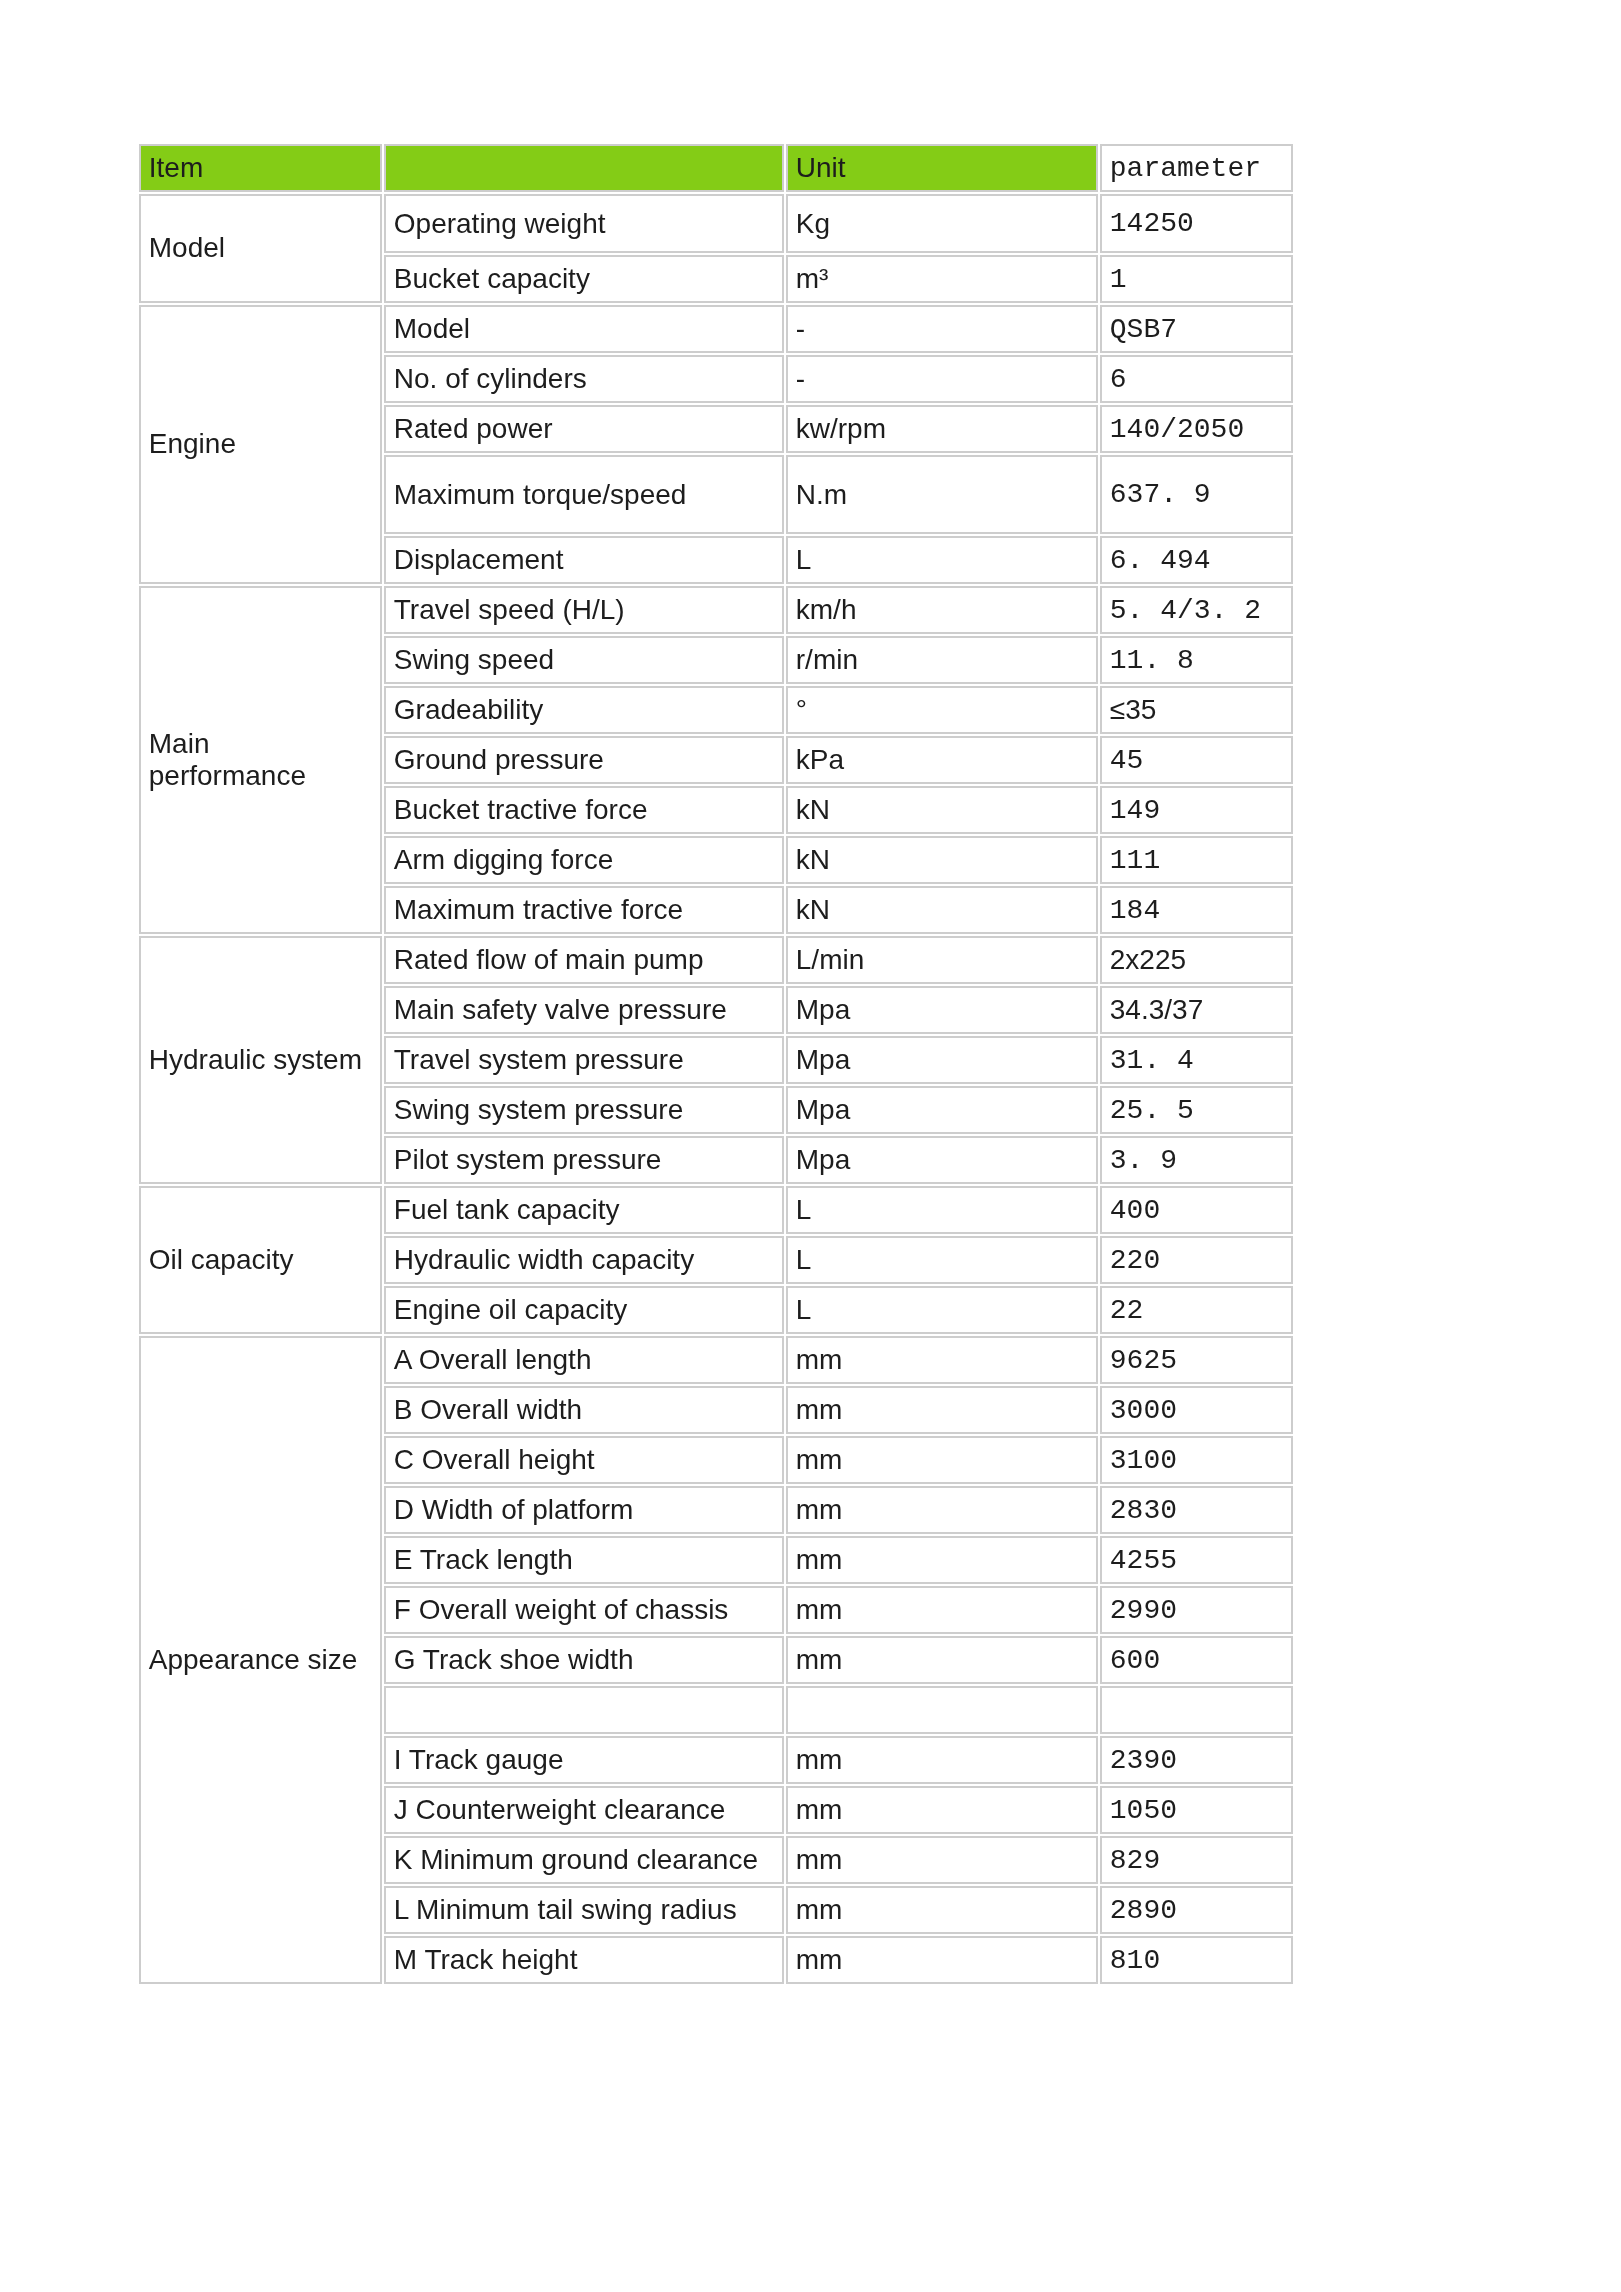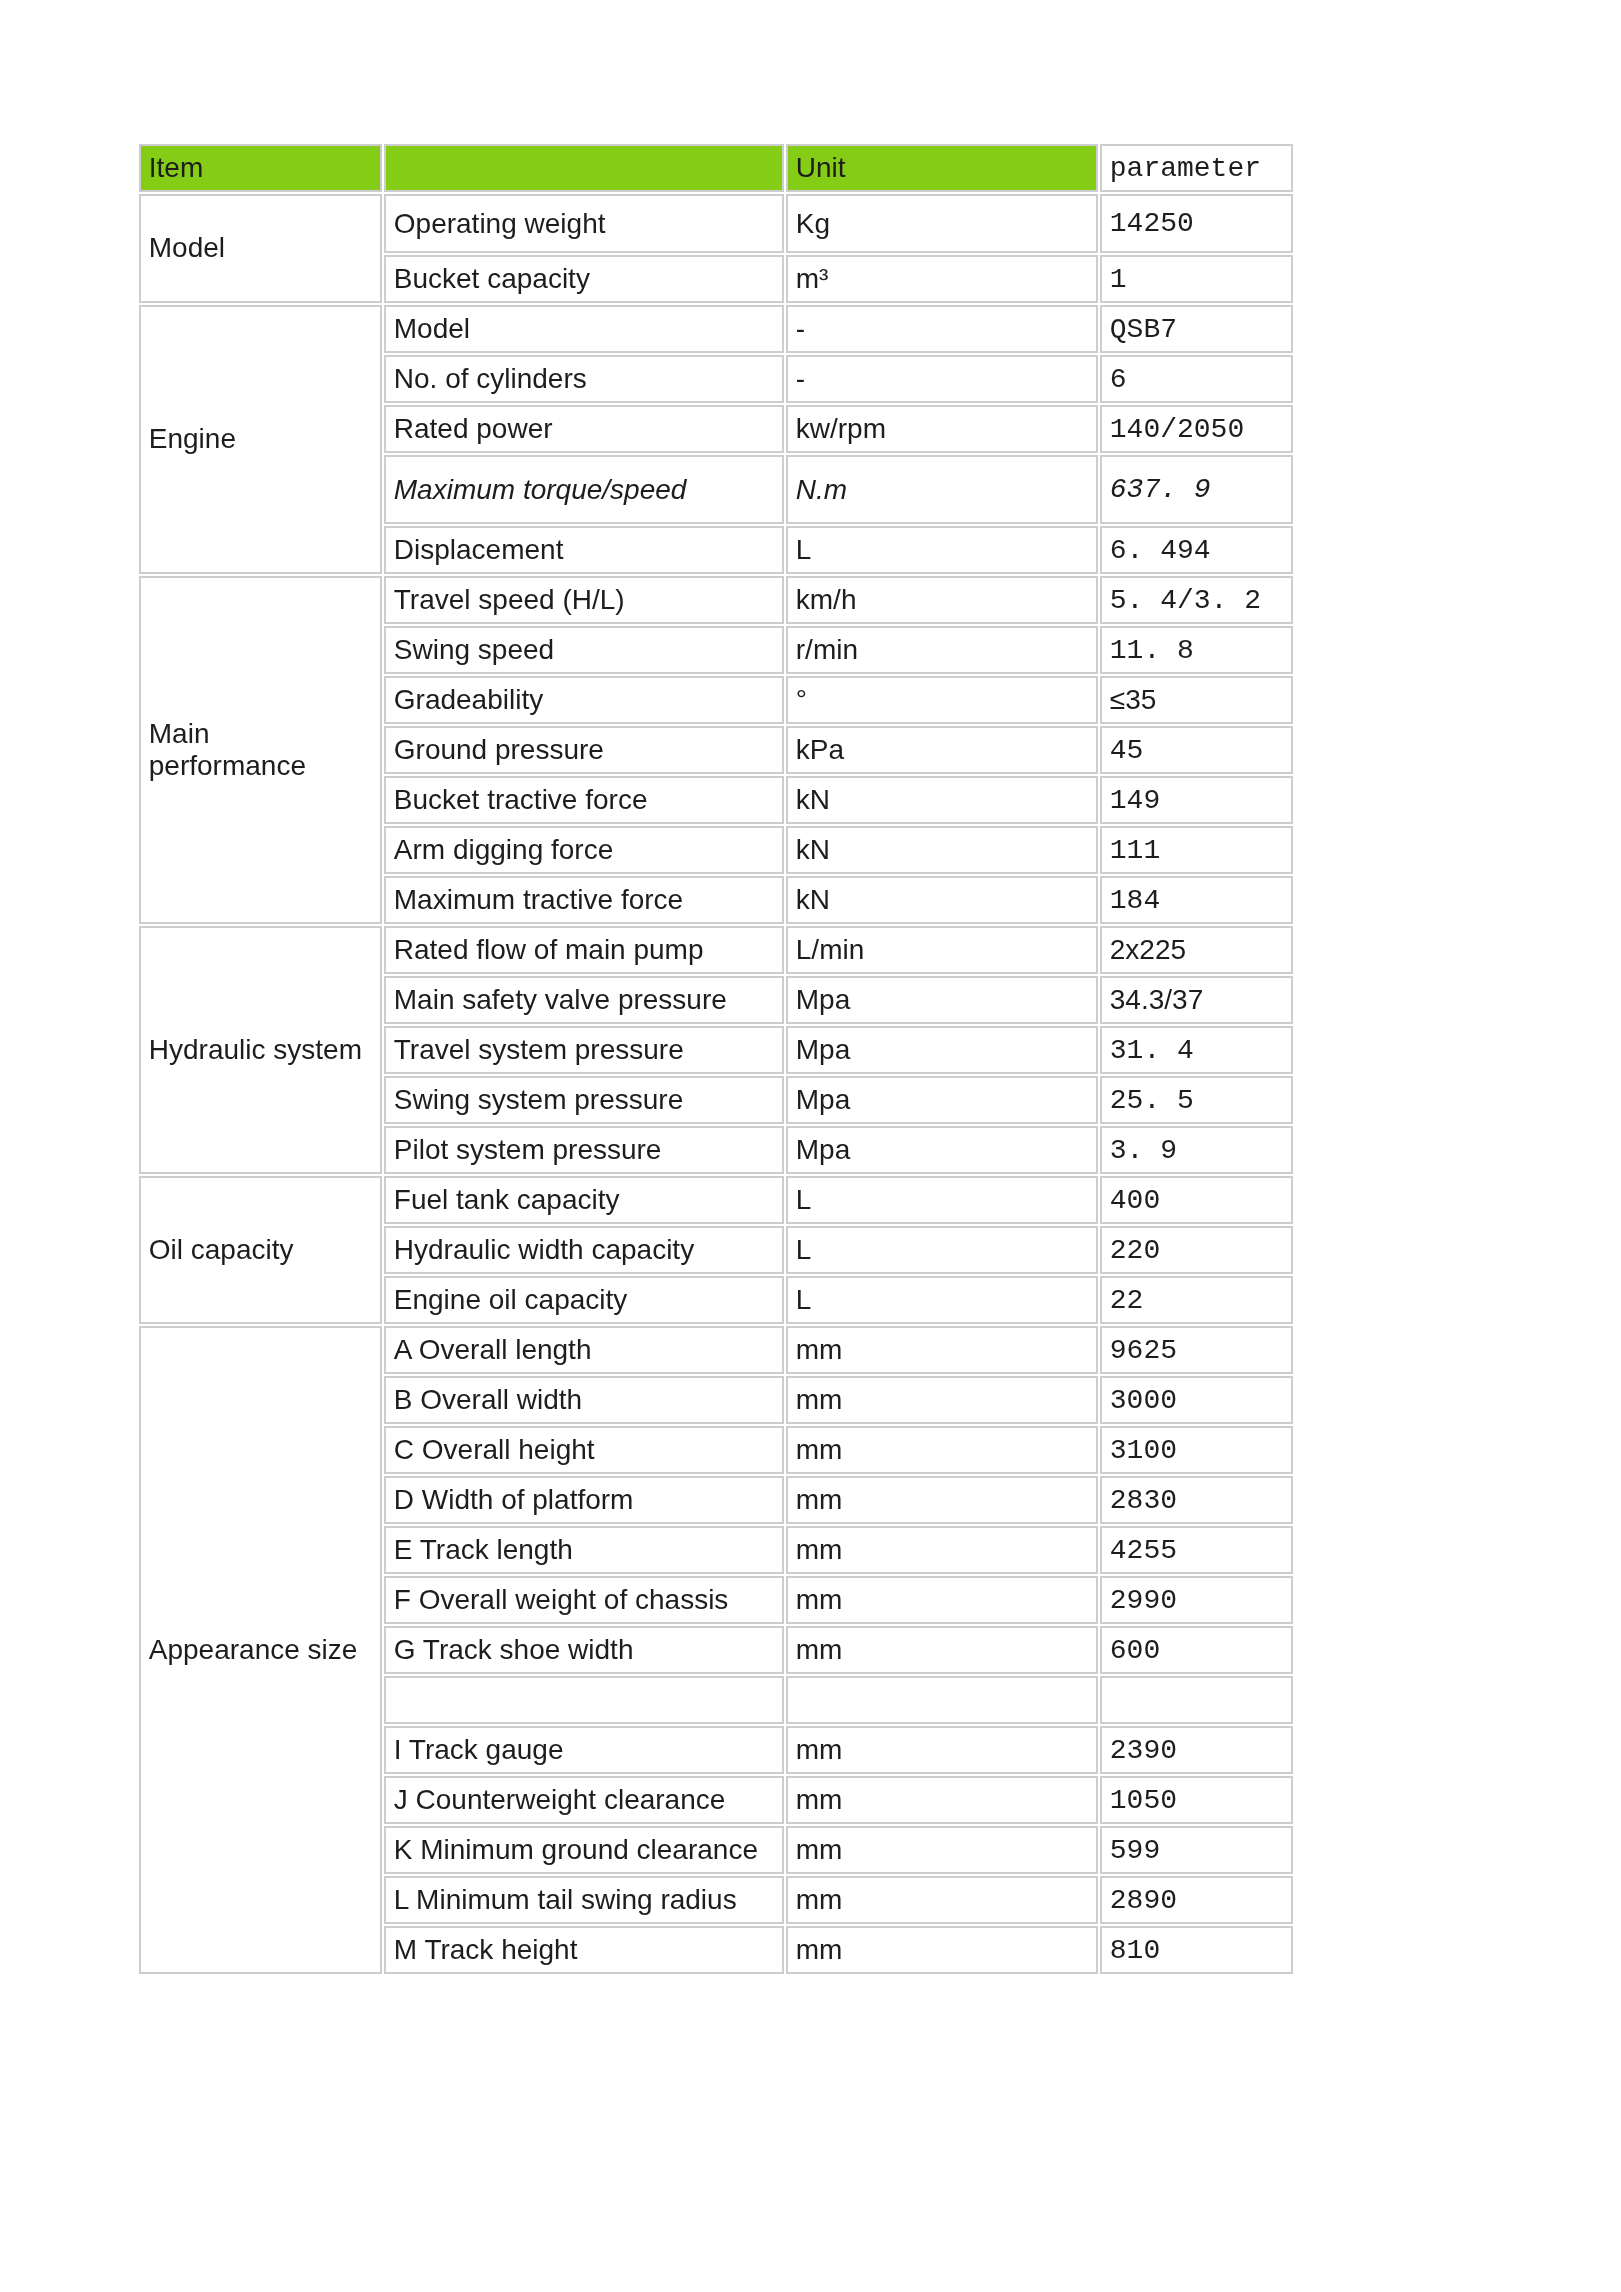--- a/index.html
+++ b/index.html
@@ -63,21 +63,21 @@
   }
   
   td.val-gray {
     border: 2px solid #cdcdcd;
     font-family: "Liberation Sans", sans-serif;
     font-size: 28px;
     color: #1d1d1d;
   }
   
   tbody tr:nth-child(1) td { height: 59px; }   
-  tbody tr:nth-child(6) td { height: 69px; font-style: italic; }   
+  tbody tr:nth-child(6) td { height: 79px; }   
 </style>
 </head>
 <body>
 
 <table class="spec">
   <colgroup>
     <col style="width:243px">
     <col style="width:400px">
     <col style="width:312px">
     <col style="width:193px">
@@ -254,21 +254,21 @@
         <td class="val">2390</td>
       </tr>
       <tr>
         <td class="lbl">J Counterweight clearance</td>
         <td class="unit">mm</td>
         <td class="val">1050</td>
       </tr>
       <tr>
         <td class="lbl">K Minimum ground clearance</td>
         <td class="unit">mm</td>
-        <td class="val">599</td>
+        <td class="val">829</td>
       </tr>
       <tr>
         <td class="lbl">L Minimum tail swing radius</td>
         <td class="unit">mm</td>
         <td class="val">2890</td>
       </tr>
       <tr>
         <td class="lbl">M Track height</td>
         <td class="unit">mm</td>
         <td class="val">810</td>

